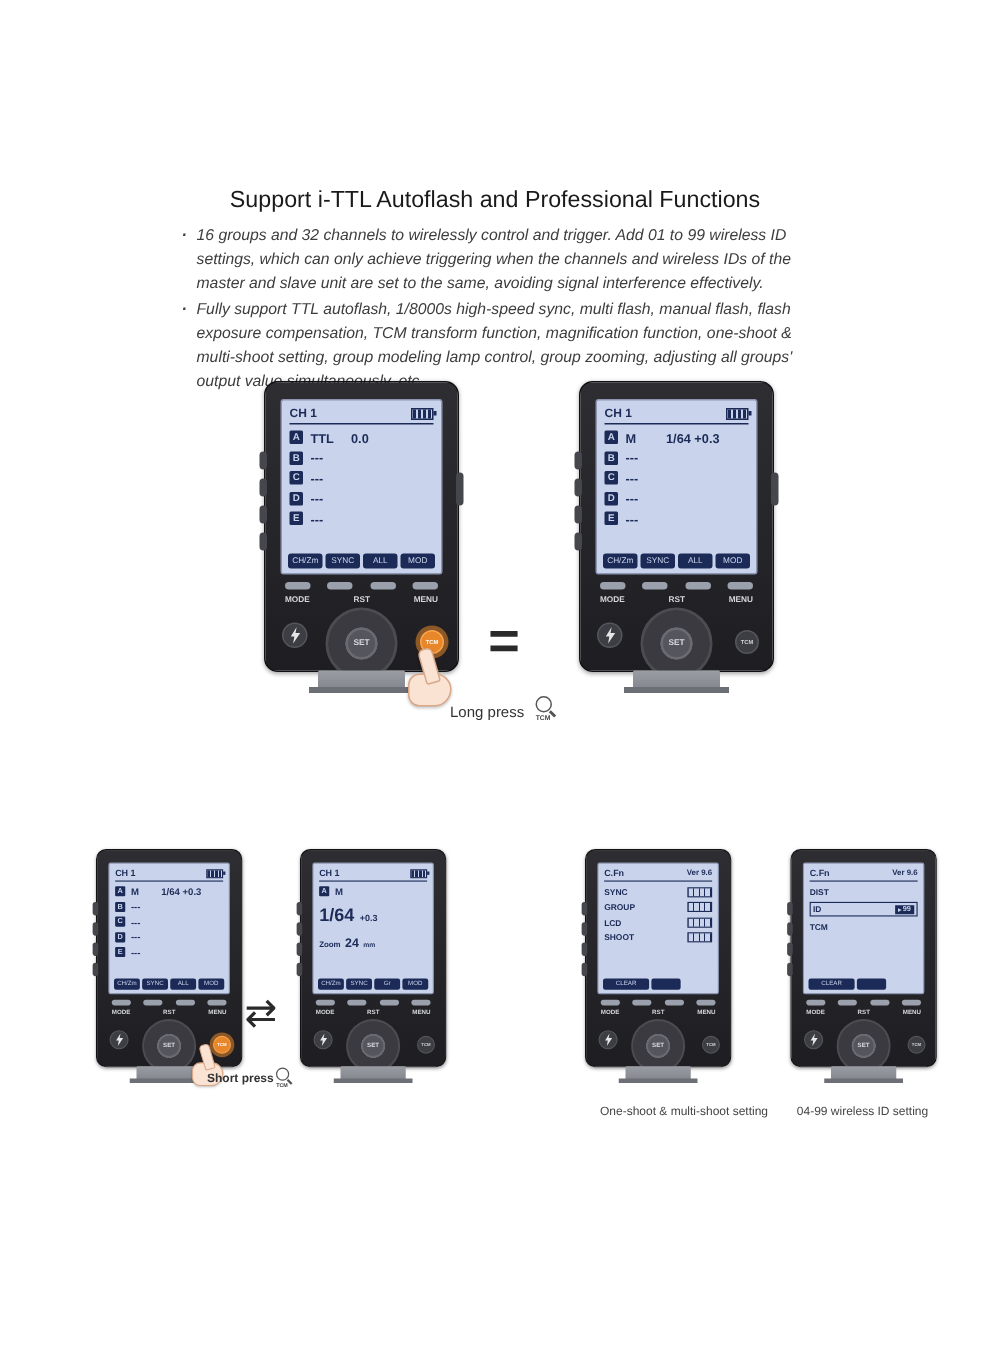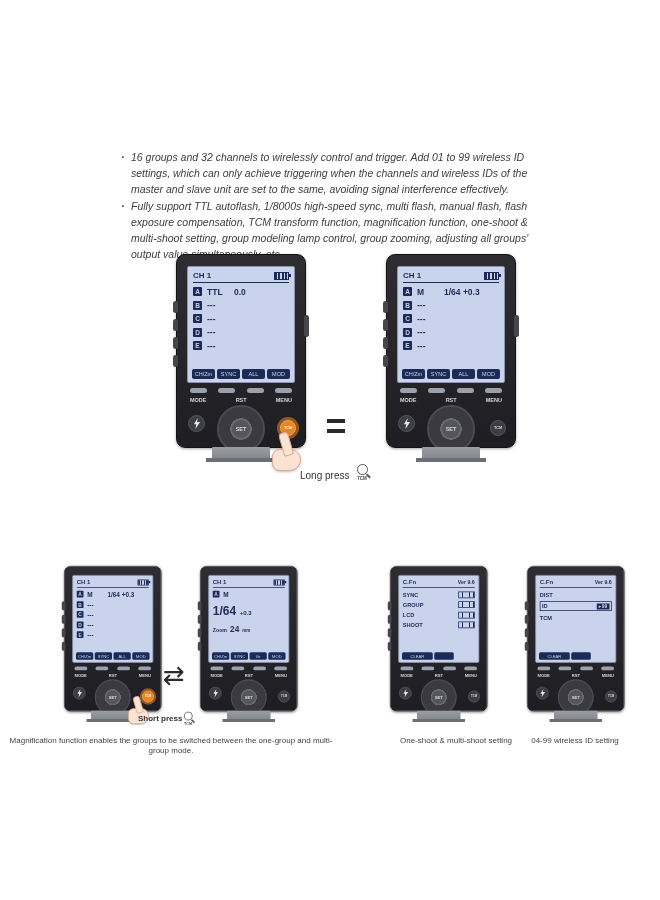--- a/index.html
+++ b/index.html
@@ -95,20 +95,21 @@
   .caption-bottom{position:absolute;top:736px;font-size:8px;color:#444;text-align:center;line-height:1.3;}
   .cap1{left:4px;width:334px;}
   .cap2{left:376px;width:160px;}
   .cap3{left:515px;width:120px;}
 </style>
 </head>
 <body>
 
 <div class="page">
 
+  <div class="title">Support i-TTL Autoflash and Professional Functions</div>
 
   <div class="bullets">
     <div class="bullet">16 groups and 32 channels to wirelessly control and trigger. Add 01 to 99 wireless ID settings, which can only achieve triggering when the channels and wireless IDs of the master and slave unit are set to the same, avoiding signal interference effectively.</div>
     <div class="bullet">Fully support TTL autoflash, 1/8000s high-speed sync, multi flash, manual flash, flash exposure compensation, TCM transform function, magnification function, one-shoot &amp; multi-shoot setting, group modeling lamp control, group zooming, adjusting all groups' output value simultaneously, etc.</div>
   </div>
 
   <div class="device" style="left:176px;top:254px">
     <div class="side-btn" style="top:46px"></div>
     <div class="side-btn" style="top:64px"></div>
     <div class="side-btn" style="top:82px"></div>
@@ -505,17 +506,16 @@
         <div class="dial-c">
           <span>SET</span>
         </div>
       </div>
     <div class="tcm-btn">
         <span>TCM</span>
       </div>
     <div class="foot"></div>
   </div>
 
-  <div class="caption-bottom cap1">Magnification function enables the groups to be switched between the one-group and multi-group mode.</div>
   <div class="caption-bottom cap2">One-shoot &amp; multi-shoot setting</div>
   <div class="caption-bottom cap3">04-99 wireless ID setting</div>
 
 </div>
 
 </body></html>

